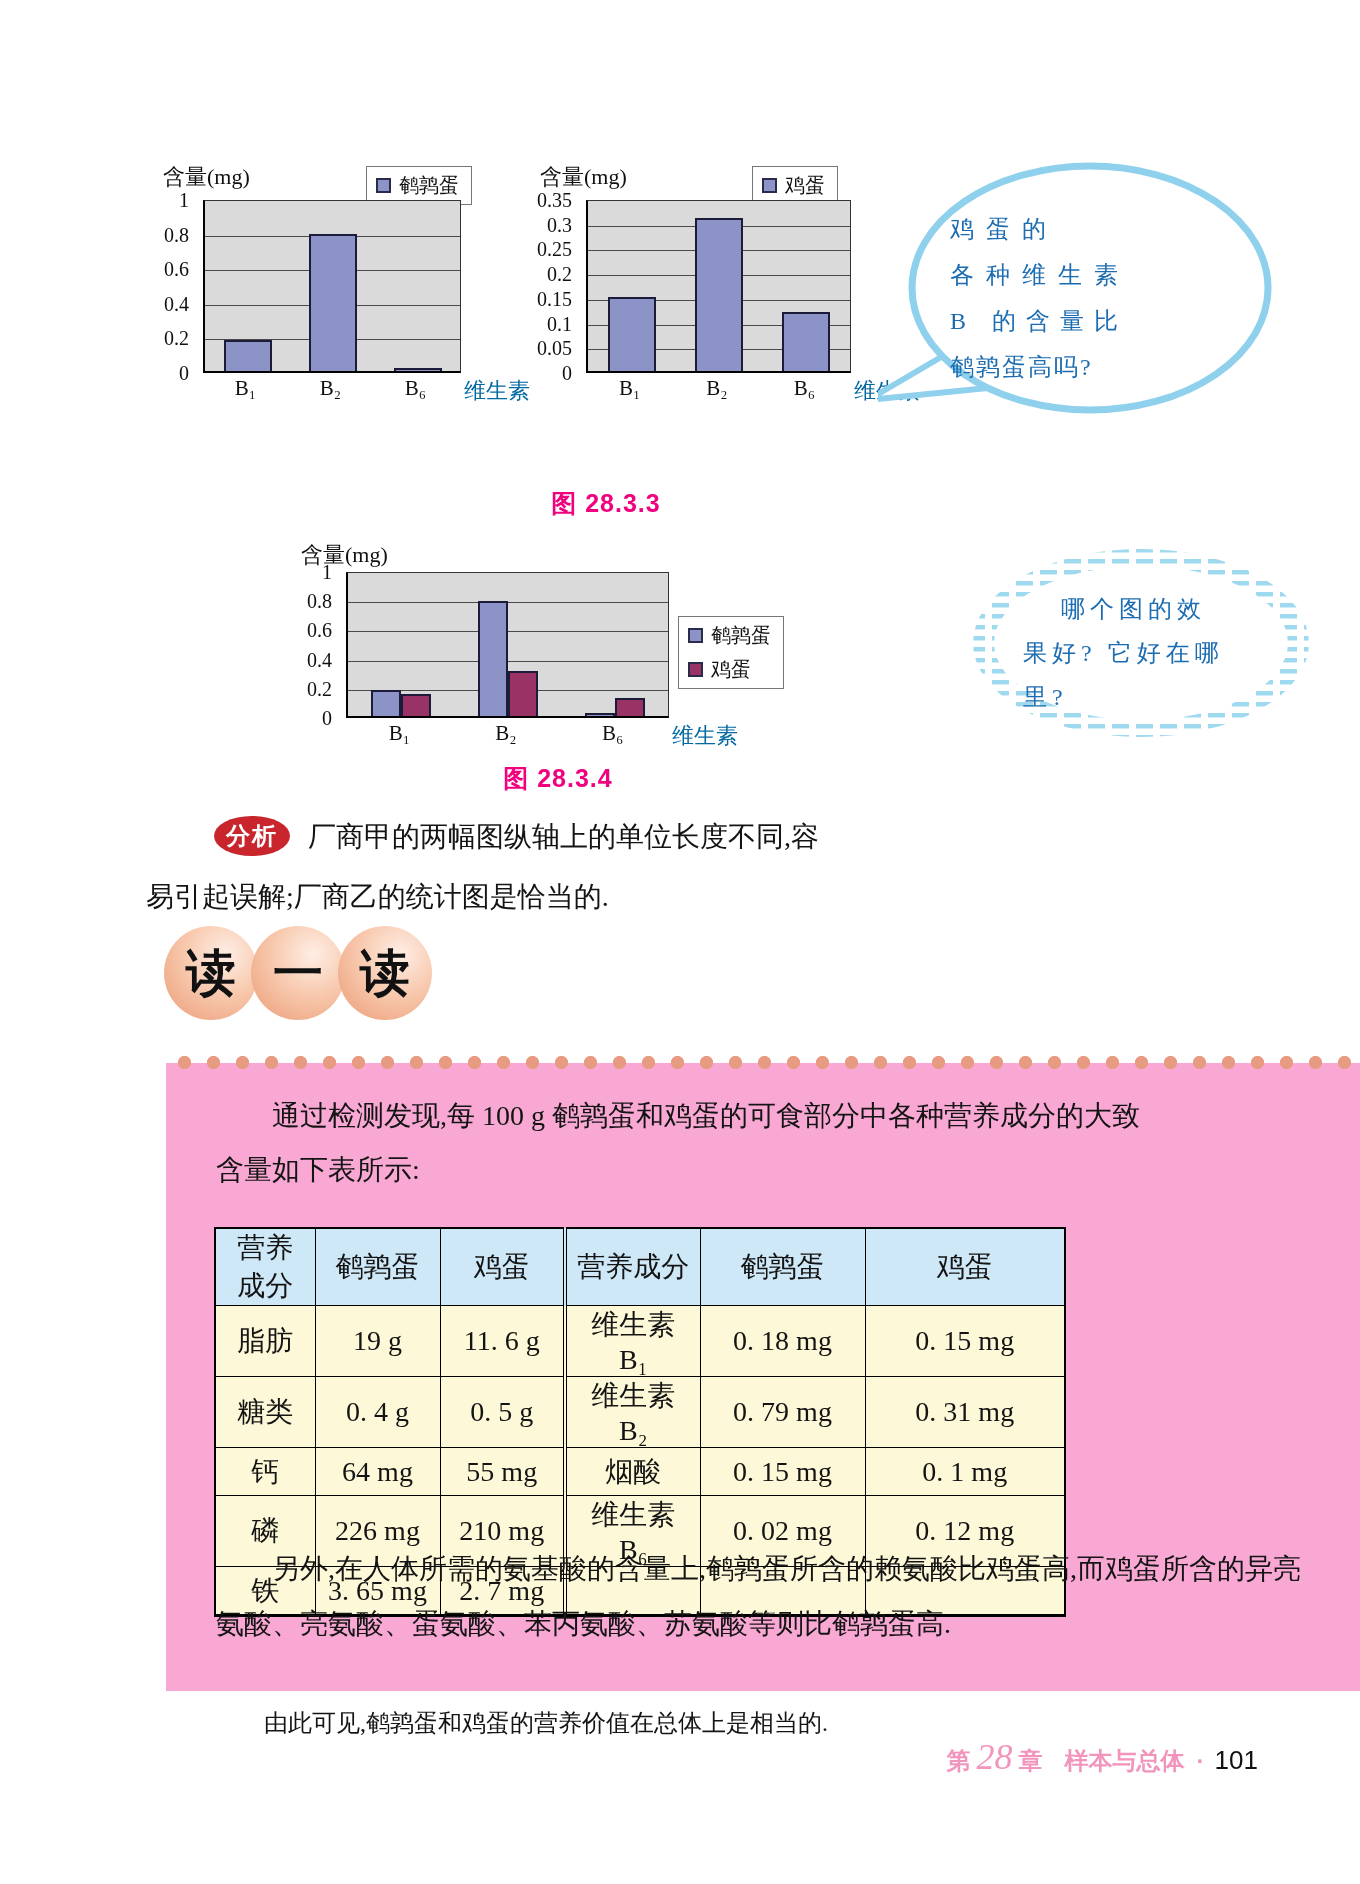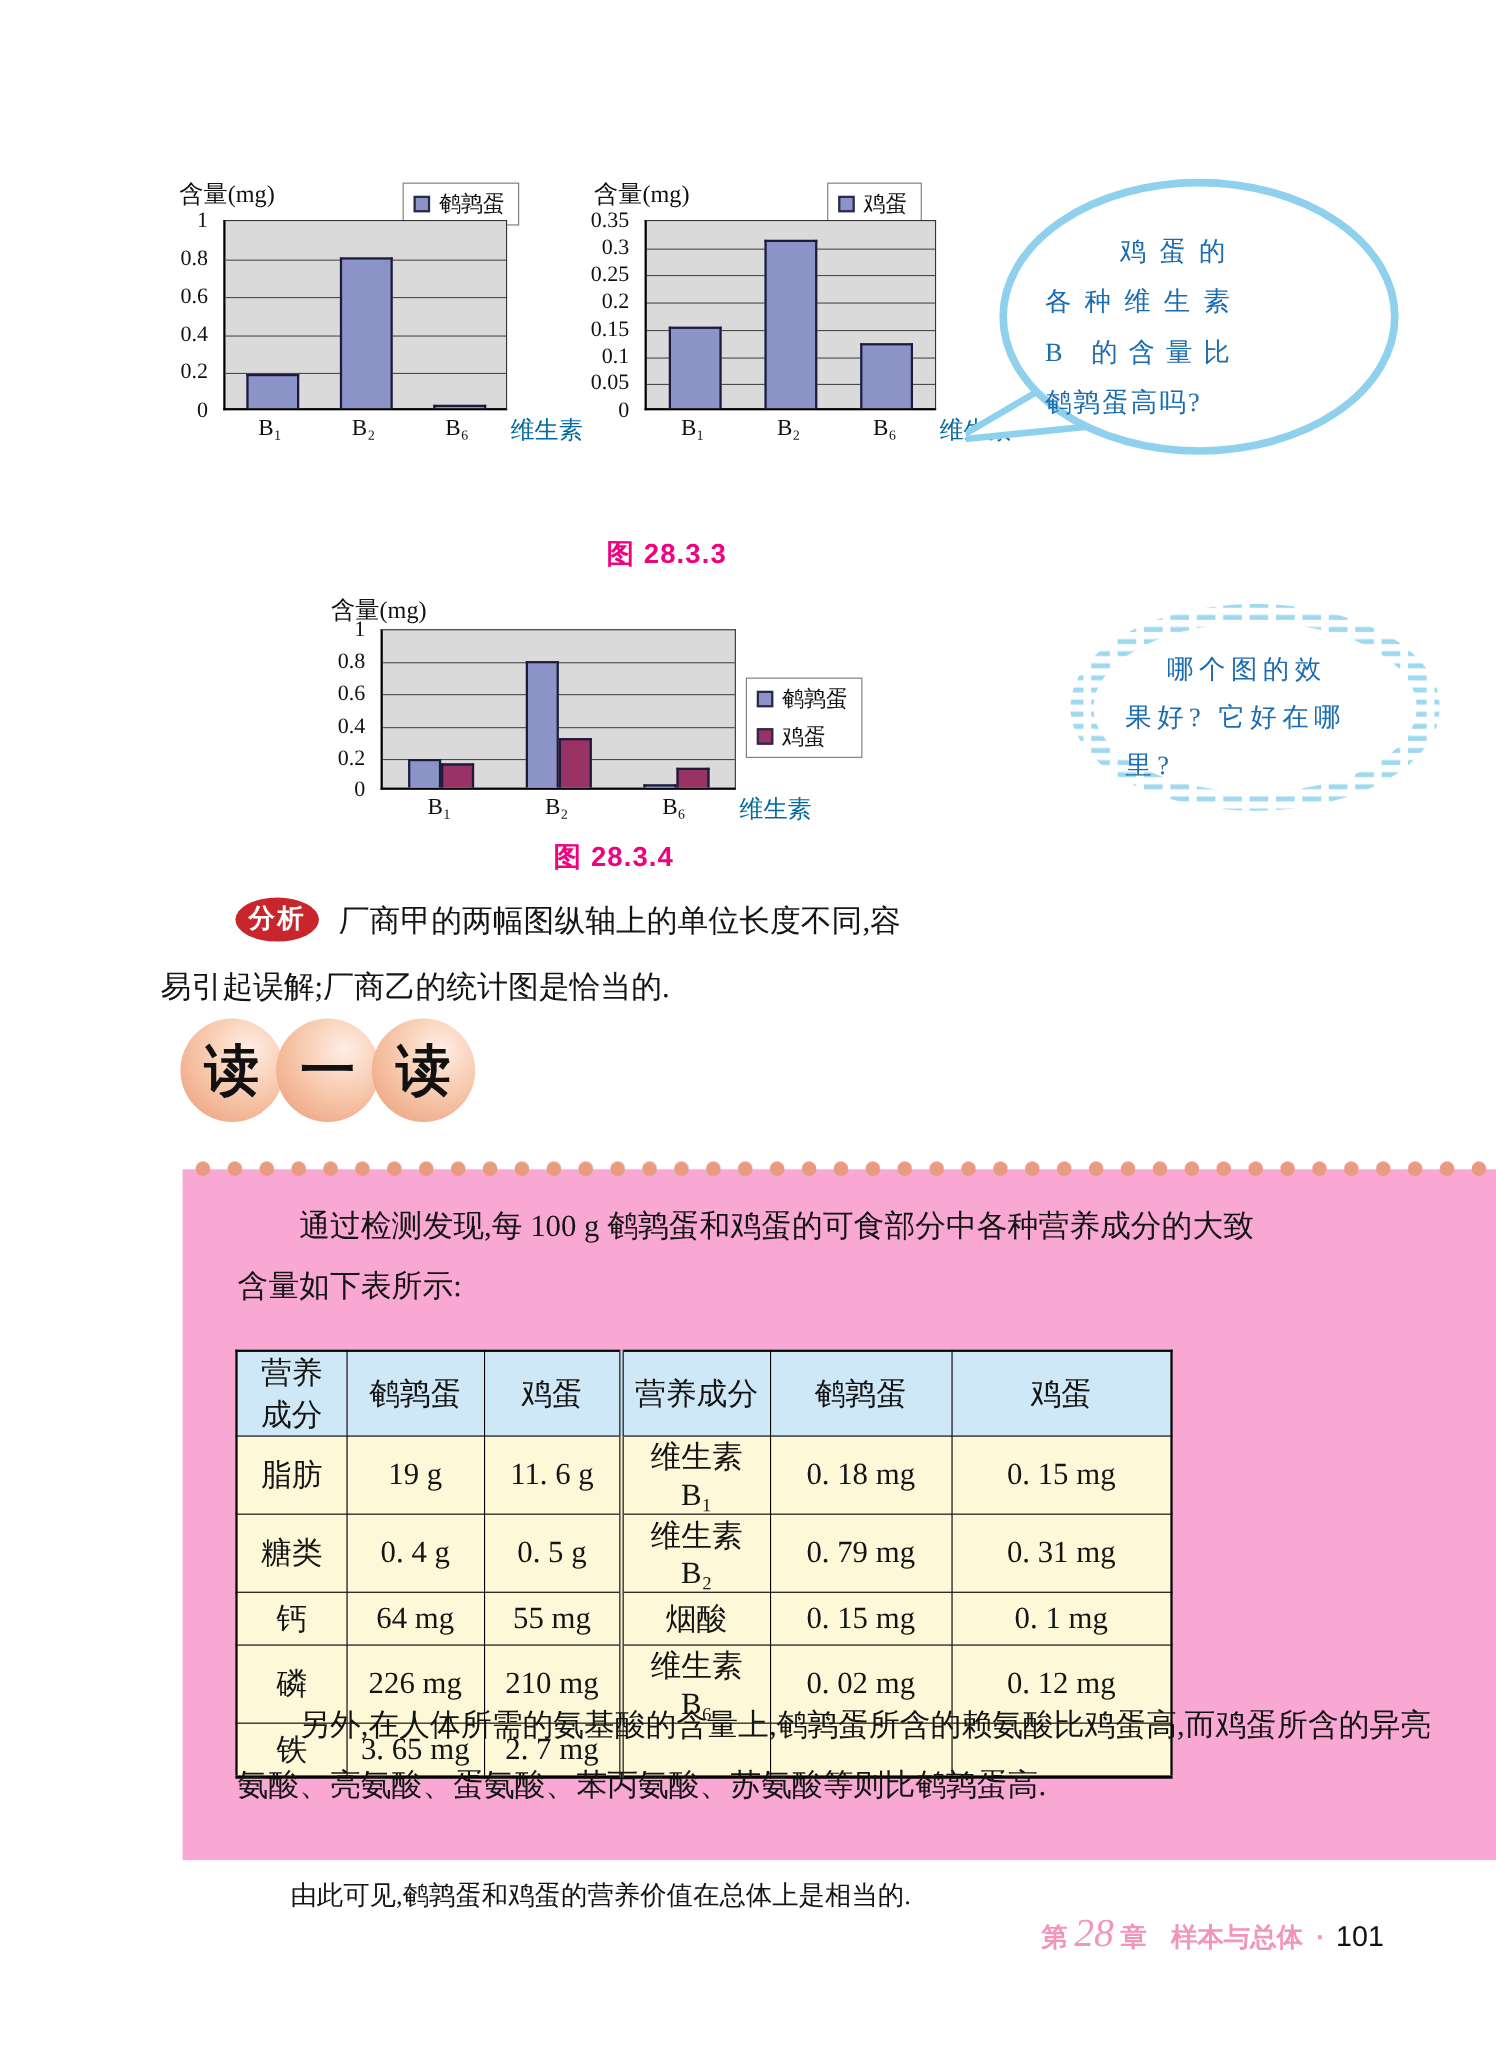--- a/index.html
+++ b/index.html
@@ -52,21 +52,21 @@
   #cap333{left:420px;top:487px;}
   #cap334{left:372px;top:762px;}
 
   
   .bubble{position:absolute;}
   #bubble1{left:862px;top:158px;width:400px;height:275px;}
   #bubble2{left:952px;top:545px;width:350px;height:205px;}
   .bubble svg{position:absolute;left:0;top:0;}
   .bubble-text{position:absolute;color:#1b6cb0;font-size:24px;line-height:46px;}
   #bubble1 .bubble-text{left:72px;top:48px;width:270px;}
-  #bubble1 .l1{text-align:center;padding-right:26px;letter-spacing:12px;}
+  #bubble1 .l1{text-align:left;padding-right:26px;letter-spacing:12px;}
   #bubble1 .l2{letter-spacing:12px;}
   #bubble1 .l3{letter-spacing:10px;}
   #bubble1 .l4{letter-spacing:2px;}
   #bubble2 .bubble-text{left:55px;top:42px;width:250px;line-height:44px;letter-spacing:5px;}
   #bubble2 .l1{padding-left:38px;}
 
   
   .analysis-badge{position:absolute;left:198px;top:816px;width:76px;height:40px;border-radius:50%;
     background:#c9252c;color:#fff;font-family:"Liberation Sans","DejaVu Sans",sans-serif;
     font-weight:bold;font-size:24px;line-height:40px;text-align:center;letter-spacing:2px;}

